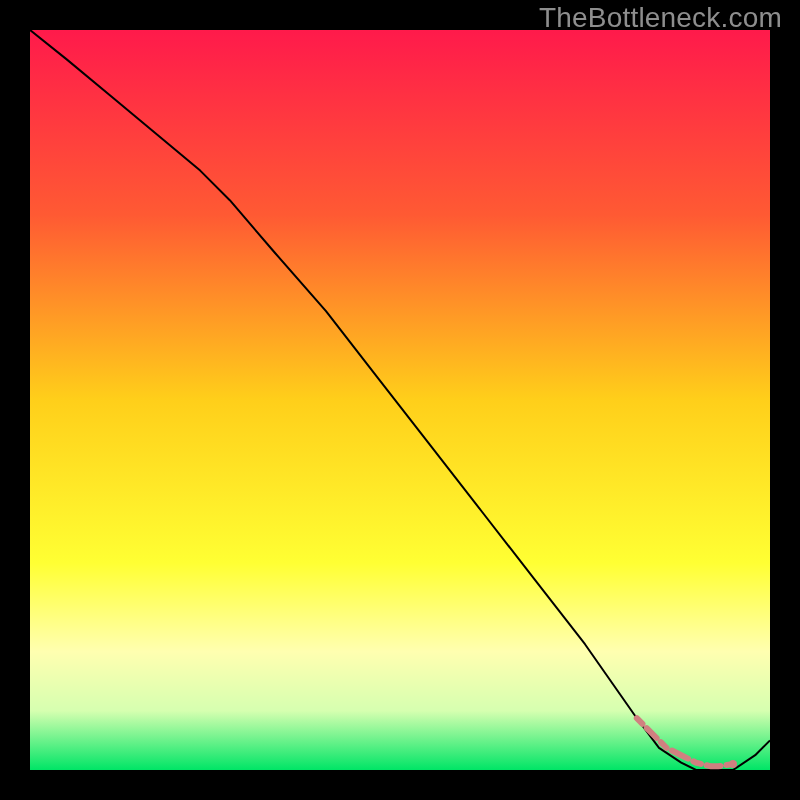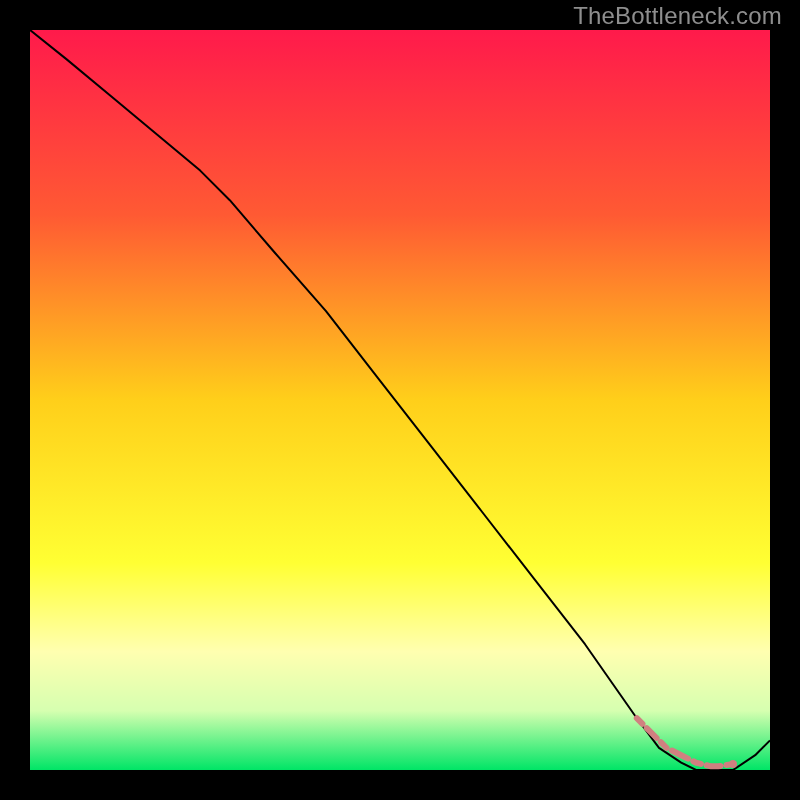--- a/index.html
+++ b/index.html
@@ -15,21 +15,21 @@
     position: relative;
     width: 800px;
     height: 800px;
     background: #000;
   }
   .watermark {
     position: absolute;
     top: 2px;
     right: 18px;
     color: #8e8e8e;
-    font-size: 24px;
+    font-size: 28px;
     font-weight: 500;
     letter-spacing: 0.2px;
     pointer-events: none;
     user-select: none;
   }
   .plot {
     position: absolute;
     left: 30px;
     top: 30px;
     width: 740px;

